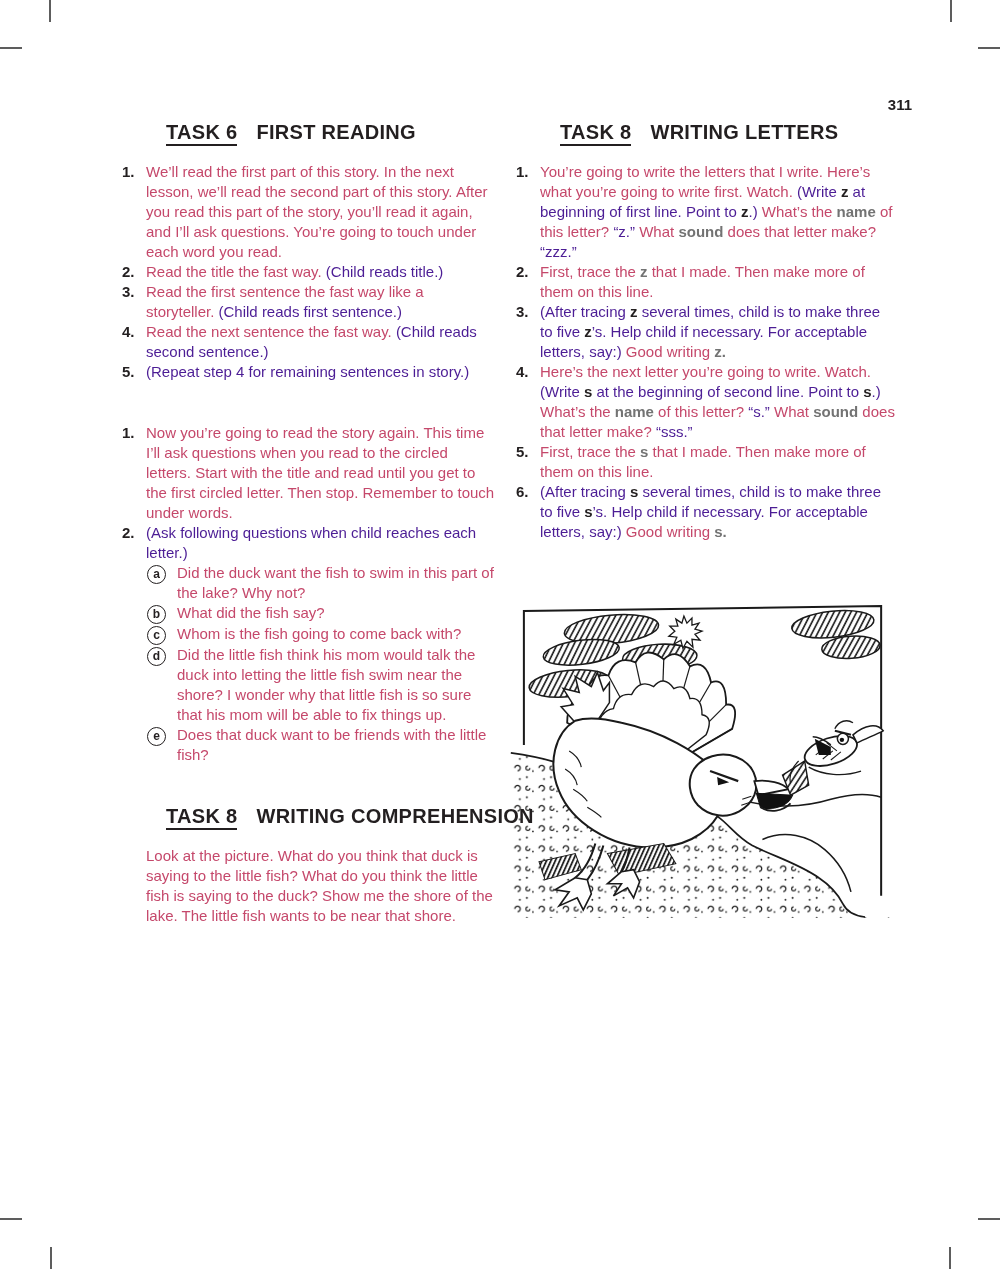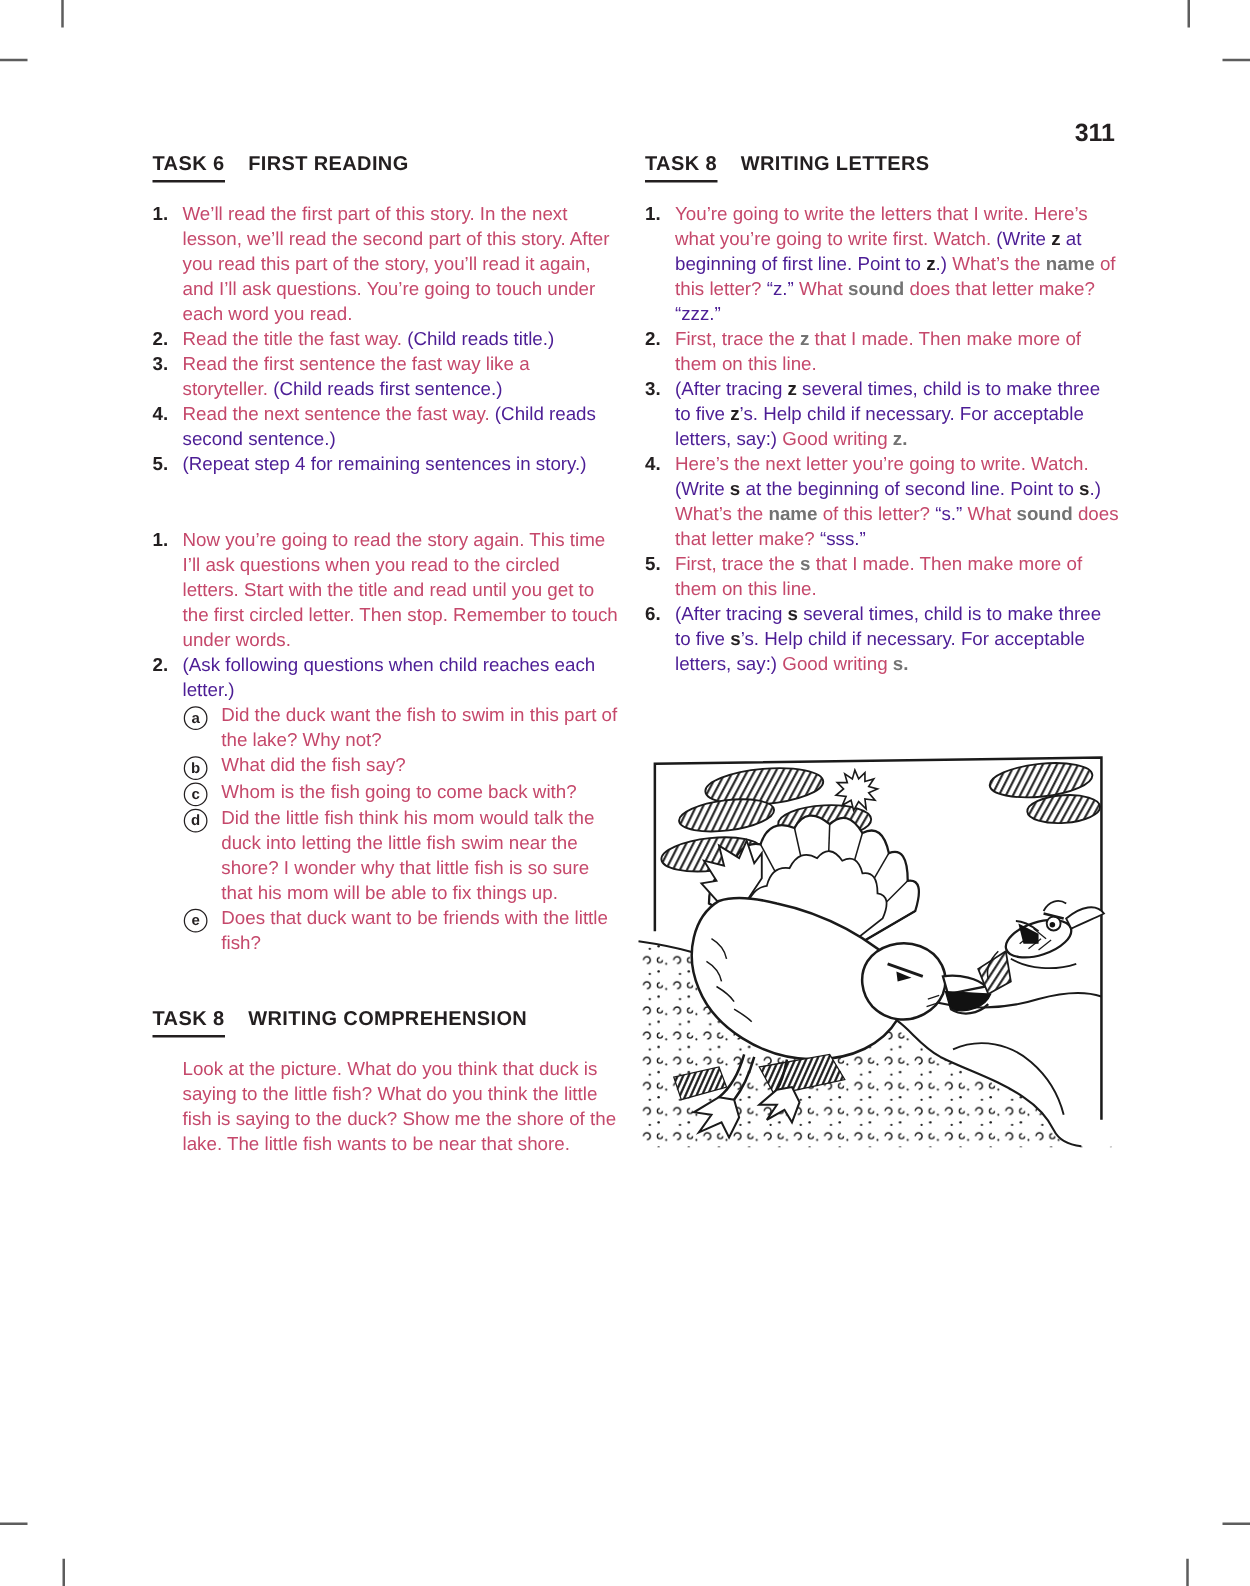--- a/index.html
+++ b/index.html
@@ -4,27 +4,27 @@
 <style>
   html,body{margin:0;padding:0;background:#ffffff;}
   body{
     width:1000px;height:1269px;position:relative;overflow:hidden;
     font-family:"Liberation Sans","DejaVu Sans",sans-serif;
     color:#231f20;
   }
   
   .crop{position:absolute;background:#5d5d5d;}
   
-  .pagenum{position:absolute;top:96px;right:108px;font-size:20px;font-weight:700;}
+  .pagenum{position:absolute;top:96px;right:88px;font-size:15px;font-weight:700;}
   
   .col{position:absolute;top:122px;font-size:15px;line-height:20px;}
   .col-left{left:122px;width:374px;}
   .col-right{left:516px;width:380px;}
   .task + .task{margin-top:41px;}
-  .task-head{font-size:16px;font-weight:700;letter-spacing:.3px;margin-bottom:16px;white-space:nowrap;}
+  .task-head{font-size:20px;font-weight:700;letter-spacing:.3px;margin-bottom:16px;white-space:nowrap;margin-left:44px;}
   .task-label{display:inline-block;border-bottom:2.5px solid #231f20;padding-bottom:2px;margin-right:19px;}
   
   .item{display:flex;align-items:flex-start;}
   .mark{flex:none;width:24px;font-weight:700;color:#231f20;}
   .item.letter{padding-left:25px;}
   .circ{flex:none;width:17px;height:17px;border:1.8px solid #231f20;border-radius:50%;
         font-size:12px;font-weight:700;line-height:17px;text-align:center;
         margin:2px 11px 0 0;color:#231f20;background:#fff;}
   .item.plain{padding-left:24px;}
   .ibody{flex:1;}

